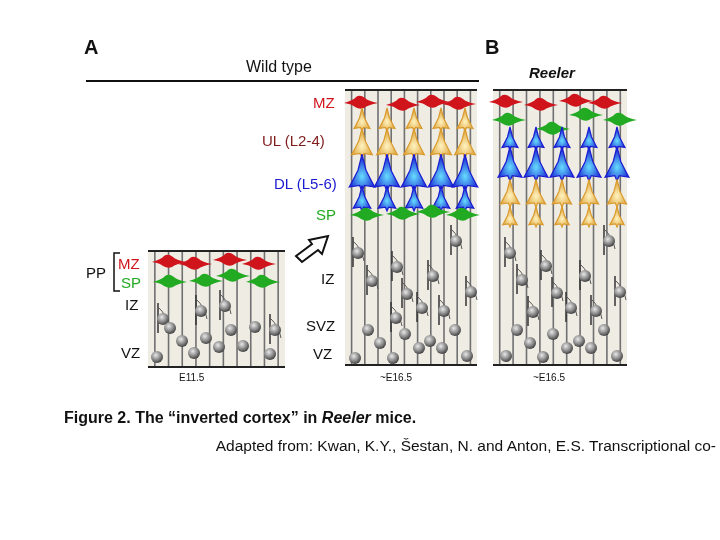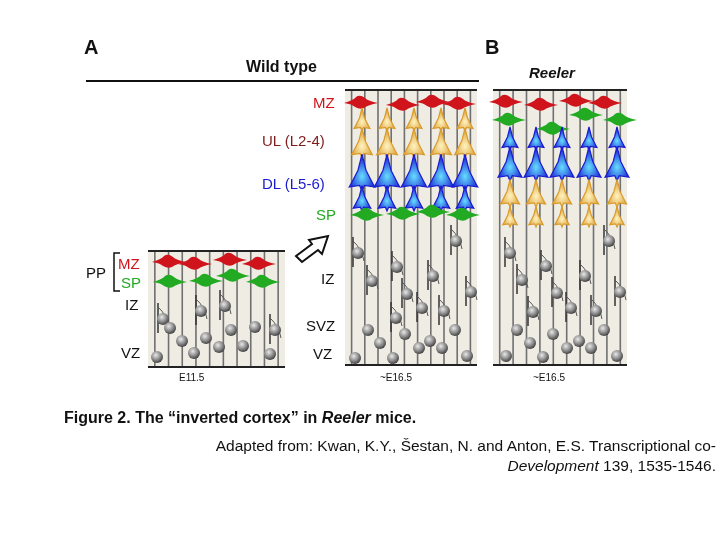--- a/index.html
+++ b/index.html
@@ -1,19 +1,19 @@
 <!DOCTYPE html>
 <html><head>
 <meta charset="utf-8">
 <style>
   html,body{margin:0;padding:0;background:#fff;}
   body{width:720px;height:540px;position:relative;overflow:hidden;font-family:"Liberation Sans",sans-serif;color:#111;}
   .abs{position:absolute;}
   .panel-letter{font-weight:bold;font-size:20px;}
-  .wt-title{font-weight:bold;font-size:16px;}
+  .wt-title{font-weight:normal;font-size:16px;}
   .reeler-title{font-weight:bold;font-style:italic;font-size:15px;}
   .lbl{font-size:15px;line-height:15px;}
   .age{font-size:10px;}
   .cap-title{font-weight:bold;font-size:16px;margin-left:28px;}
   .cap-text{font-size:15.5px;line-height:20px;}
   svg{position:absolute;left:0;top:0;}
 </style>
 </head>
 <body>
 
@@ -266,26 +266,25 @@
 
 <div class="abs lbl" style="left:86px;top:265px;">PP</div>
 <div class="abs lbl" style="left:118px;top:256px;color:#d0141c;">MZ</div>
 <div class="abs lbl" style="left:121px;top:275px;color:#22aa22;">SP</div>
 <div class="abs lbl" style="left:125px;top:297px;">IZ</div>
 <div class="abs lbl" style="left:121px;top:345px;">VZ</div>
 <div class="abs age" style="left:179px;top:372px;">E11.5</div>
 
 <div class="abs lbl" style="left:313px;top:95px;color:#d0141c;">MZ</div>
 <div class="abs lbl" style="left:262px;top:133px;color:#7f1d1d;">UL (L2-4)</div>
-<div class="abs lbl" style="left:262px;top:176px;color:#1a1ad0;">DL (L5-6)</div>
+<div class="abs lbl" style="left:274px;top:176px;color:#1a1ad0;">DL (L5-6)</div>
 <div class="abs lbl" style="left:316px;top:207px;color:#22aa22;">SP</div>
 <div class="abs lbl" style="left:321px;top:271px;">IZ</div>
 <div class="abs lbl" style="left:306px;top:318px;">SVZ</div>
 <div class="abs lbl" style="left:313px;top:346px;">VZ</div>
 <div class="abs age" style="left:380px;top:372px;">~E16.5</div>
 
 <div class="abs age" style="left:533px;top:372px;">~E16.5</div>
 
 <div class="abs cap-title" style="left:36px;top:409px;"><span>Figure 2. The “inverted cortex” in </span><i>Reeler</i><span> mice.</span></div>
 <div class="abs cap-text" style="left:36px;top:436px;width:680px;text-align:right;">
   <div>Adapted from: Kwan, K.Y., Šestan, N. and Anton, E.S. Transcriptional co-</div>
-  <div><i>Development</i><span> 139, 1535-1546.</span></div>
 </div>
 
 </body></html>

